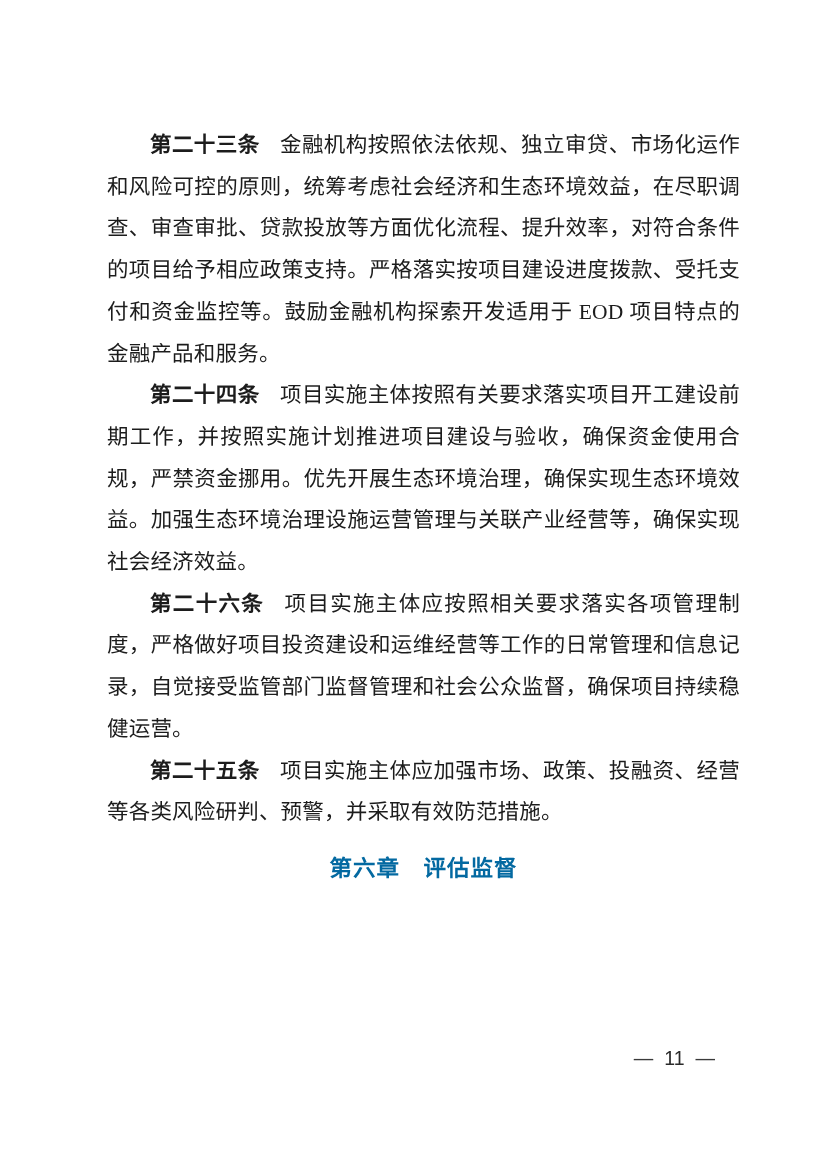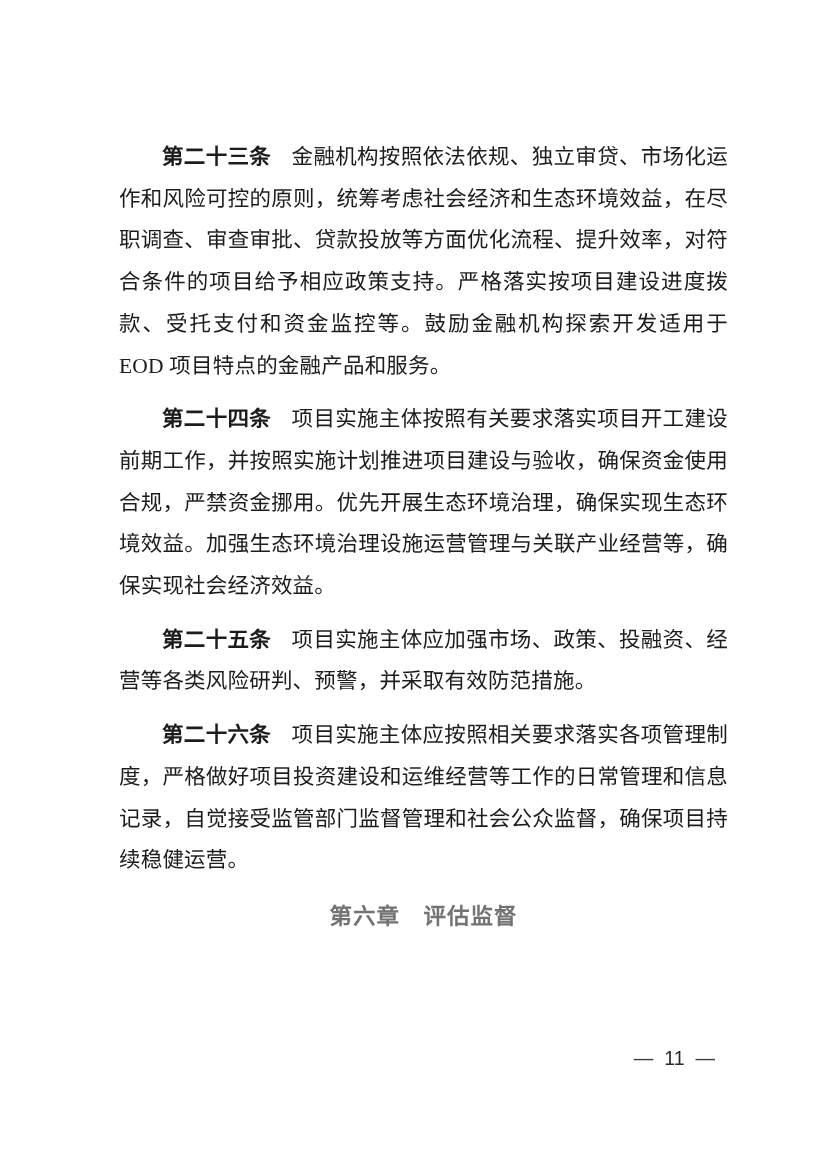--- a/index.html
+++ b/index.html
@@ -12,42 +12,42 @@
     width: 826px;
     height: 1169px;
     background: #ffffff;
     box-sizing: border-box;
     padding: 125px 86px 0 107px;
     color: #1c1c1c;
     font-family: "Liberation Serif", "DejaVu Serif", serif;
     overflow: hidden;
   }
   .para {
-    margin: 12px;
+    margin: 0;
     font-size: 21.5px;
     line-height: 41.7px;
     text-align: justify;
     text-indent: 2em;
     letter-spacing: 0.2px;
   }
   .art-num {
     font-family: "Liberation Sans", "DejaVu Sans", sans-serif;
     font-weight: 700;
     margin-right: 0.95em;
   }
   .chapter-heading {
     margin: 14px 0 20px 0;
     font-family: "Liberation Sans", "DejaVu Sans", sans-serif;
     font-weight: 700;
     font-size: 22.5px;
     line-height: 42px;
     text-align: center;
     text-indent: 0;
     letter-spacing: 1px;
-    color: #737373;
+    color: #0369a1;
   }
   .footer {
     position: absolute;
     top: 1046px;
     right: 100px;
     font-size: 19.5px;
     line-height: 24px;
     color: #2a2a2a;
     font-family: Liberation Sans, sans-serif;
   }
@@ -59,22 +59,22 @@
 </style>
 </head>
 <body>
 
 <div class="page">
 
   <p class="para"><span class="art-num">第二十三条</span><span>金融机构按照依法依规、独立审贷、市场化运作和风险可控的原则，统筹考虑社会经济和生态环境效益，在尽职调查、审查审批、贷款投放等方面优化流程、提升效率，对符合条件的项目给予相应政策支持。严格落实按项目建设进度拨款、受托支付和资金监控等。鼓励金融机构探索开发适用于 EOD 项目特点的金融产品和服务。</span></p>
 
   <p class="para"><span class="art-num">第二十四条</span><span>项目实施主体按照有关要求落实项目开工建设前期工作，并按照实施计划推进项目建设与验收，确保资金使用合规，严禁资金挪用。优先开展生态环境治理，确保实现生态环境效益。加强生态环境治理设施运营管理与关联产业经营等，确保实现社会经济效益。</span></p>
 
+  <p class="para"><span class="art-num">第二十六条</span><span>项目实施主体应按照相关要求落实各项管理制度，严格做好项目投资建设和运维经营等工作的日常管理和信息记录，自觉接受监管部门监督管理和社会公众监督，确保项目持续稳健运营。</span></p>
+
   <p class="para"><span class="art-num">第二十五条</span><span>项目实施主体应加强市场、政策、投融资、经营等各类风险研判、预警，并采取有效防范措施。</span></p>
-
-  <p class="para"><span class="art-num">第二十六条</span><span>项目实施主体应按照相关要求落实各项管理制度，严格做好项目投资建设和运维经营等工作的日常管理和信息记录，自觉接受监管部门监督管理和社会公众监督，确保项目持续稳健运营。</span></p>
 
   <h2 class="chapter-heading">第六章　评估监督</h2>
 
 
   <div class="footer"><span class="dash">—</span><span>11</span><span class="dash">—</span></div>
 
 </div>
 
 </body></html>

